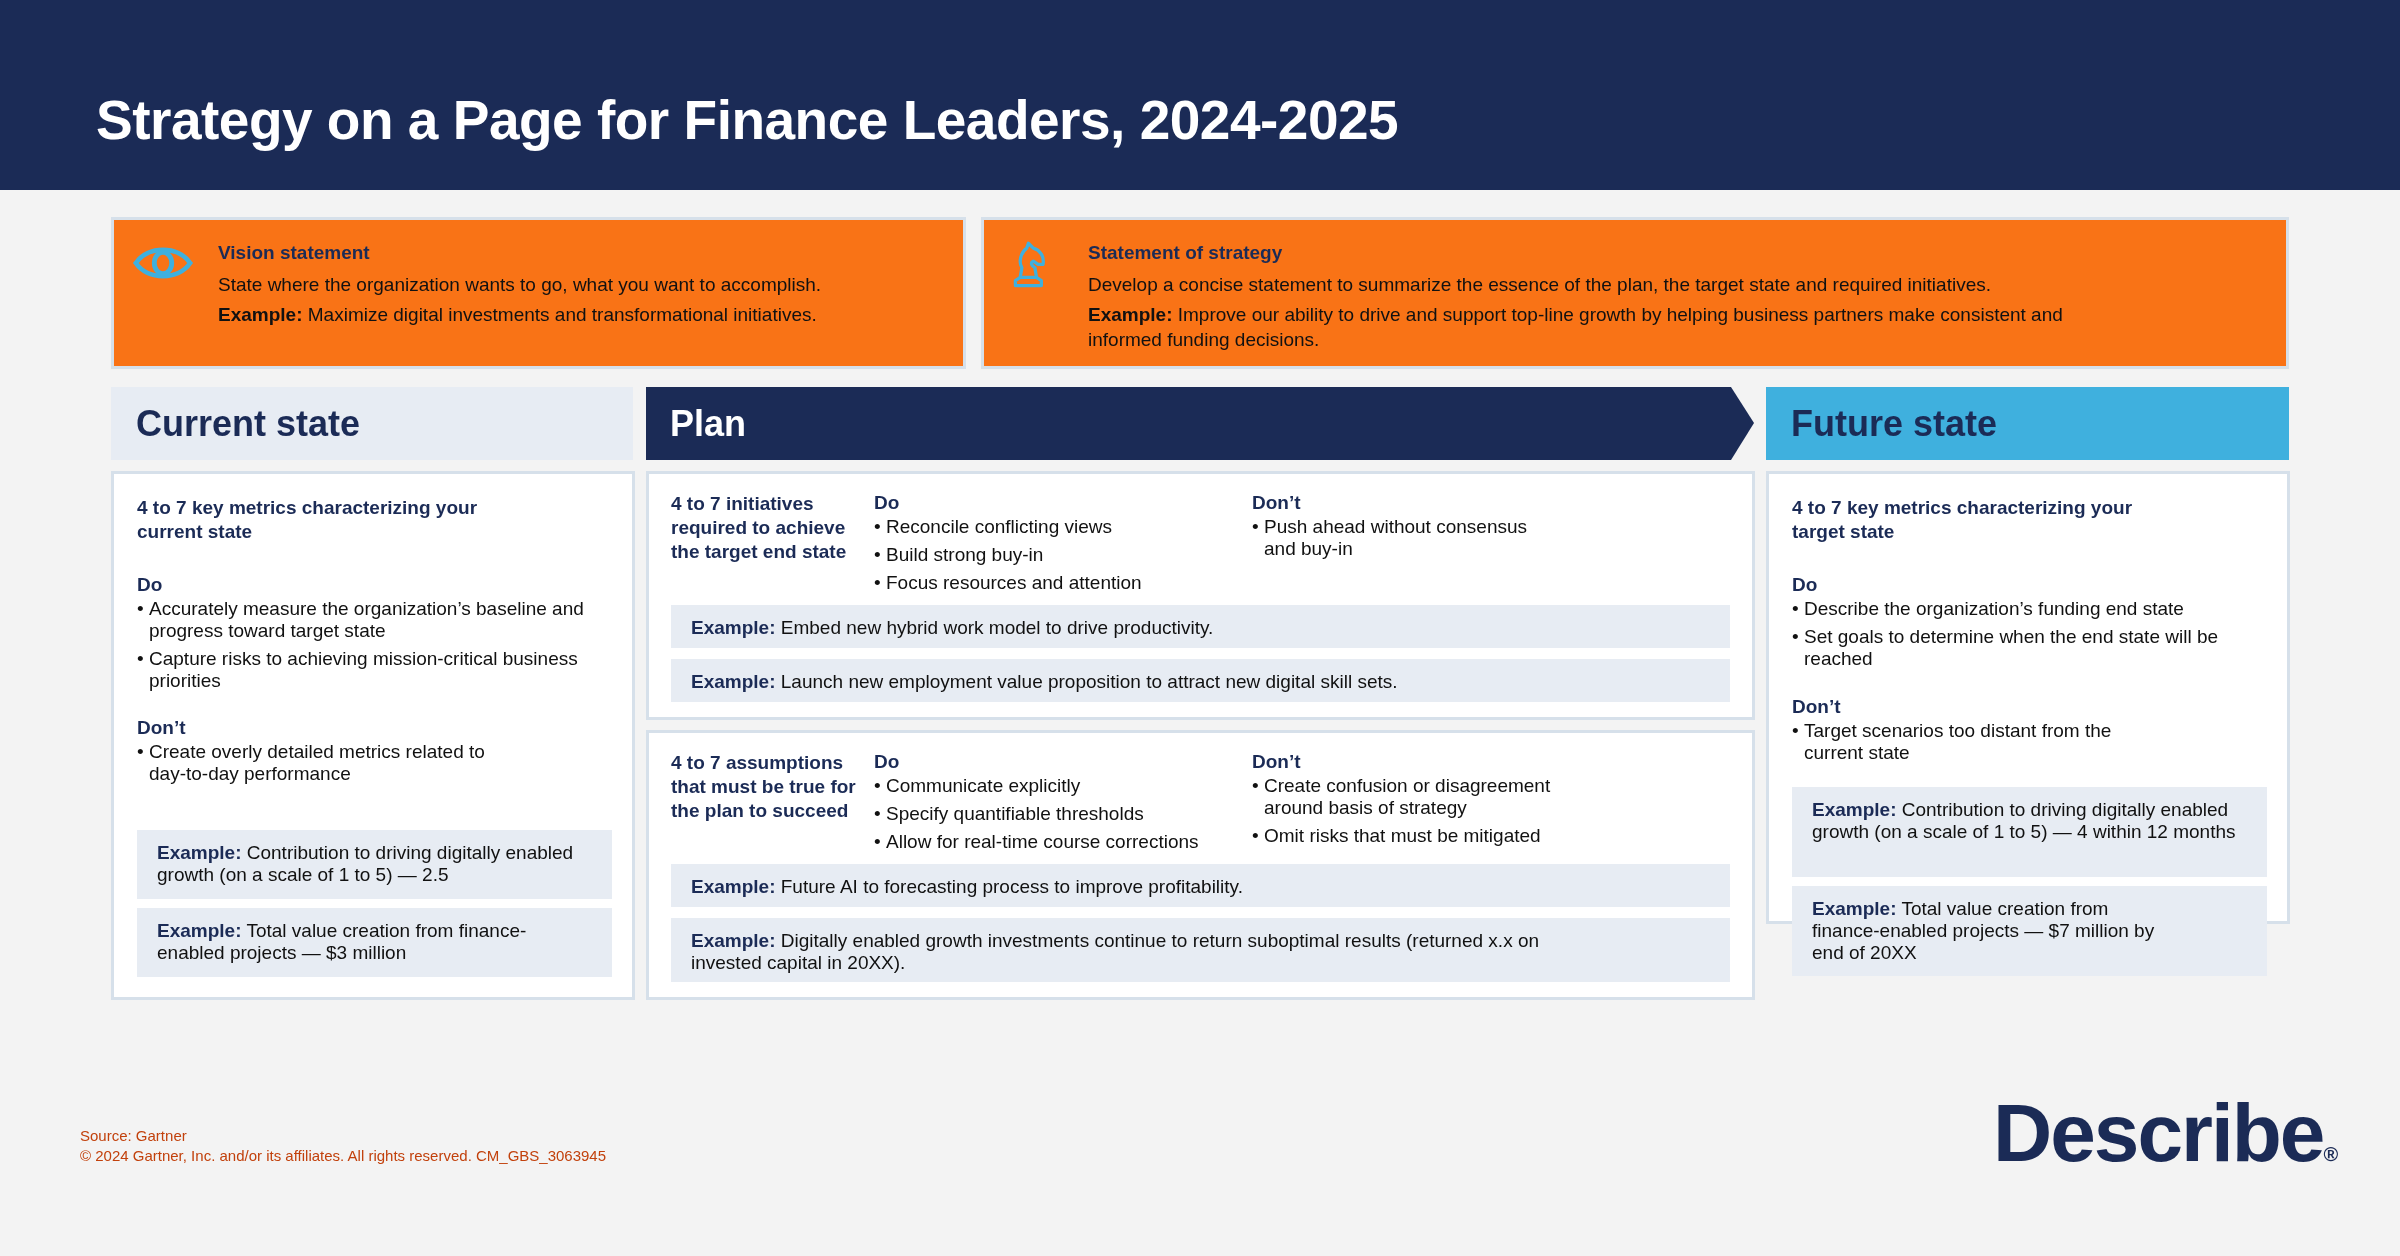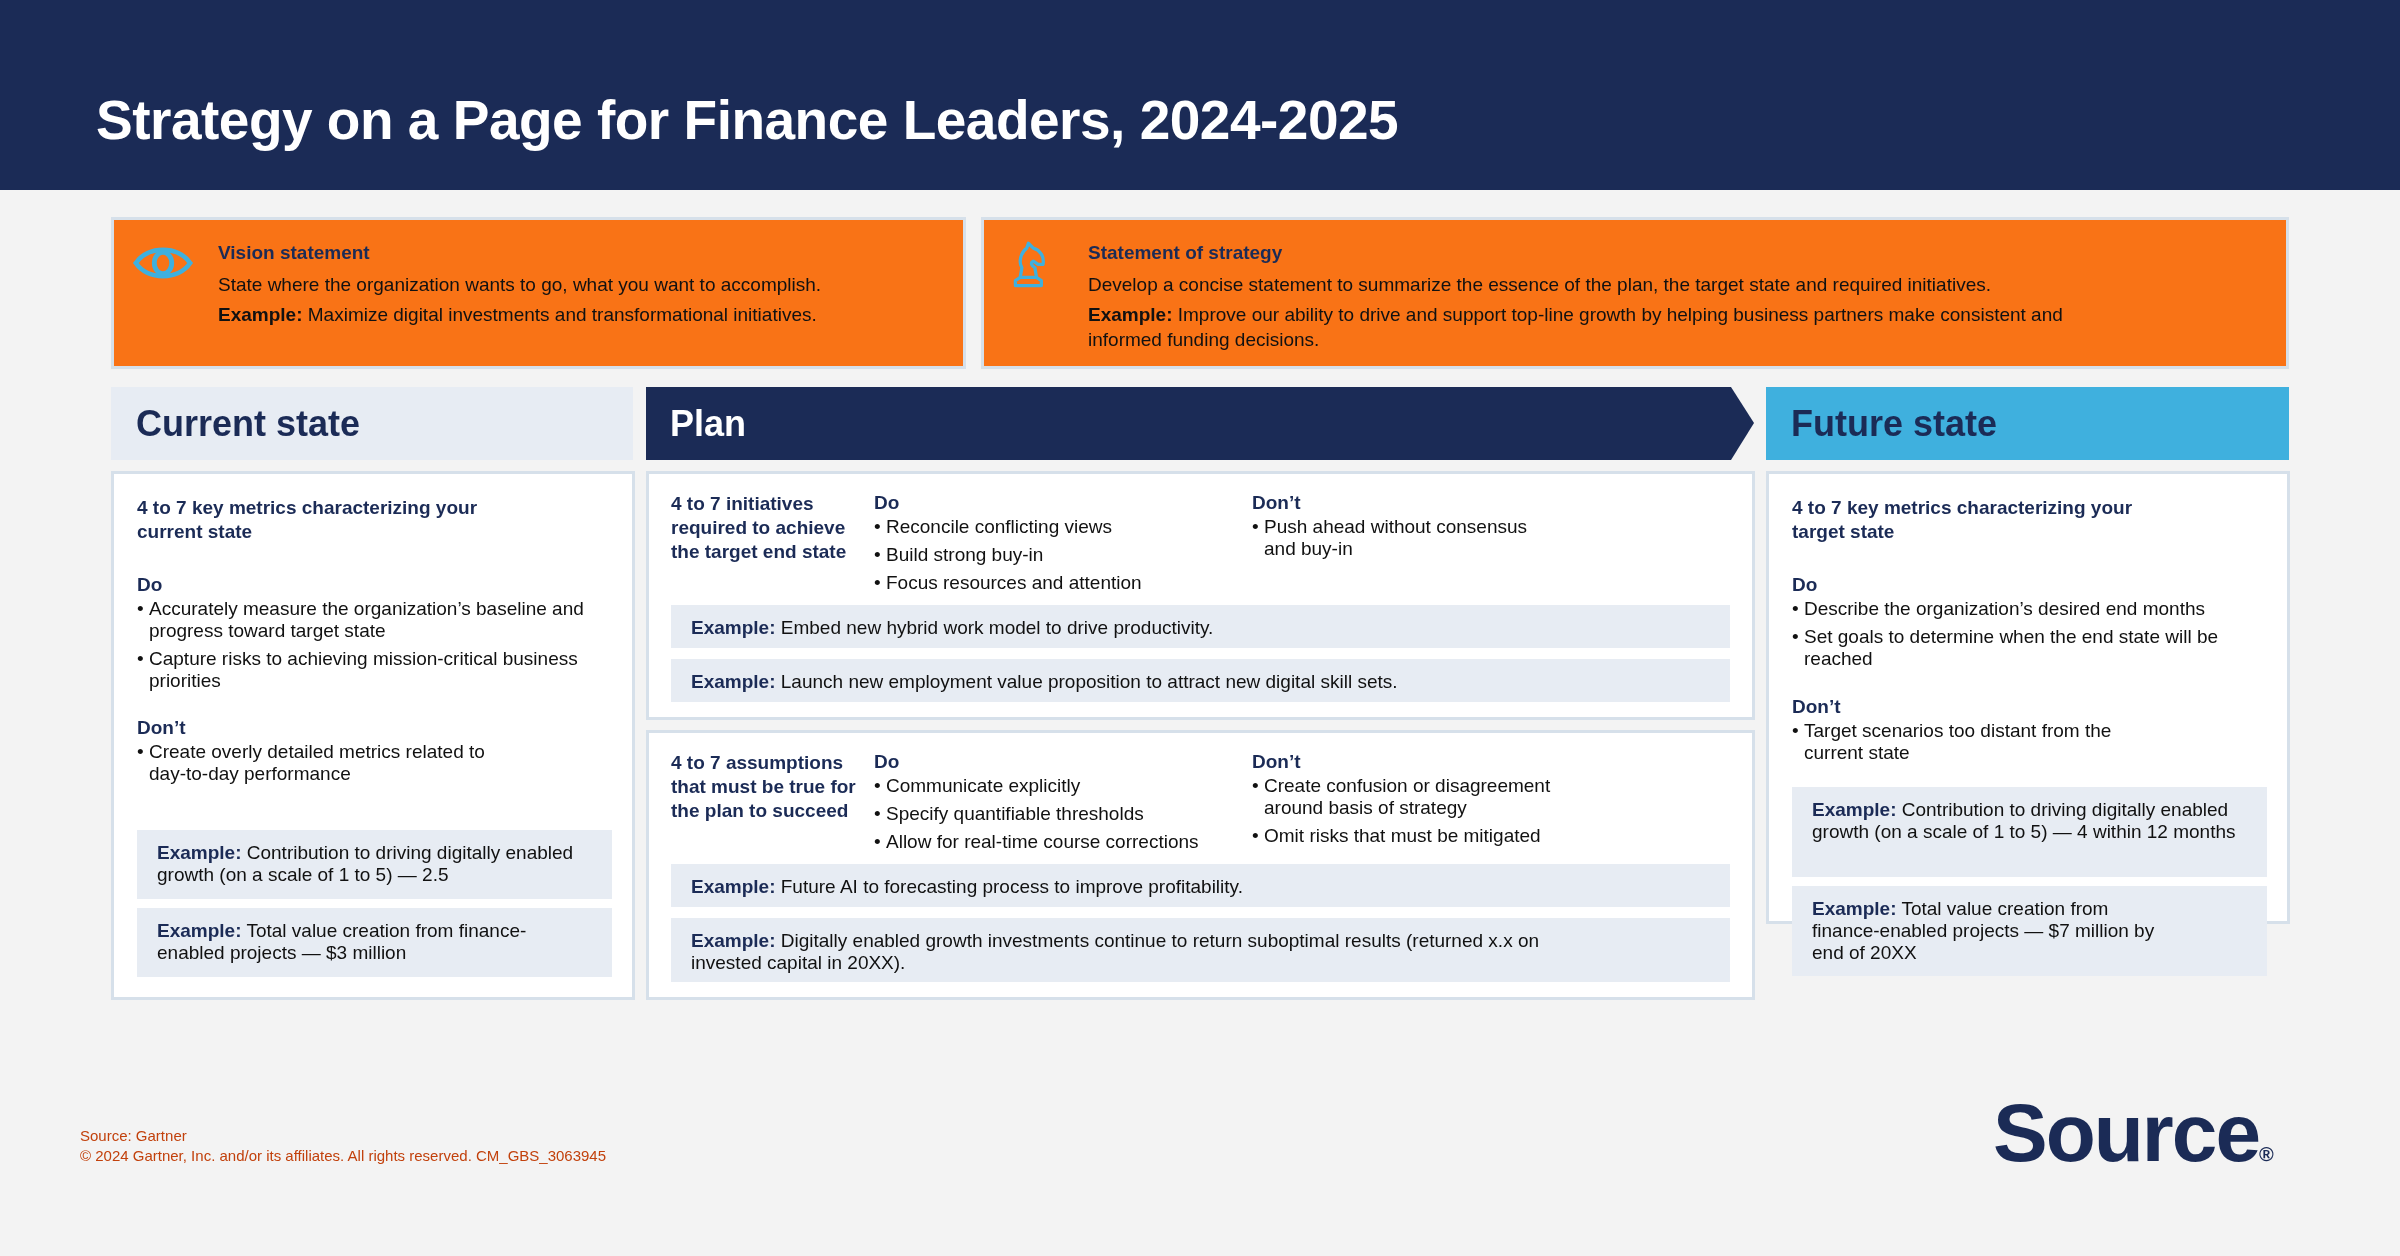--- a/index.html
+++ b/index.html
@@ -134,35 +134,35 @@
   </div>
   <div class="ex-box" style="left:22px; top:185px; width:1059px; height:64px; padding-right:170px;">
     <b>Example:</b><span> Digitally enabled growth investments continue to return suboptimal results (returned x.x on invested capital in 20XX).</span>
   </div>
 </div>
 
 <div class="panel" style="left:1766px; top:471px; width:524px; height:453px;">
   <div class="sub-title" style="left:23px; top:22px; width:380px;">4 to 7 key metrics characterizing your target state</div>
   <div class="label" style="left:23px; top:100px;">Do</div>
   <ul class="bullets" style="left:23px; top:124px; width:470px;">
-    <li>Describe the organization’s desired end months</li>
+    <li>Describe the organization’s funding end state</li>
     <li>Set goals to determine when the end state will be reached</li>
   </ul>
   <div class="label" style="left:23px; top:222px;">Don’t</div>
   <ul class="bullets" style="left:23px; top:246px; width:360px;">
     <li>Target scenarios too distant from the current state</li>
   </ul>
   <div class="ex-box" style="left:23px; top:313px; width:475px; height:90px;">
     <b>Example:</b><span> Contribution to driving digitally enabled growth (on a scale of 1 to 5) — 4 within 12 months</span>
   </div>
   <div class="ex-box" style="left:23px; top:412px; width:475px; height:90px; padding-right:110px;">
     <b>Example:</b><span> Total value creation from finance-enabled projects — $7 million by end of 20XX</span>
   </div>
 </div>
 
 <div class="footer">
   <div>Source: Gartner</div>
   <div>© 2024 Gartner, Inc. and/or its affiliates. All rights reserved. CM_GBS_3063945</div>
 </div>
 
 <div class="logo">
-  <span>Source</span><sup>®</sup>
+  <span>Describe</span><sup>®</sup>
 </div>
 
 </body></html>

